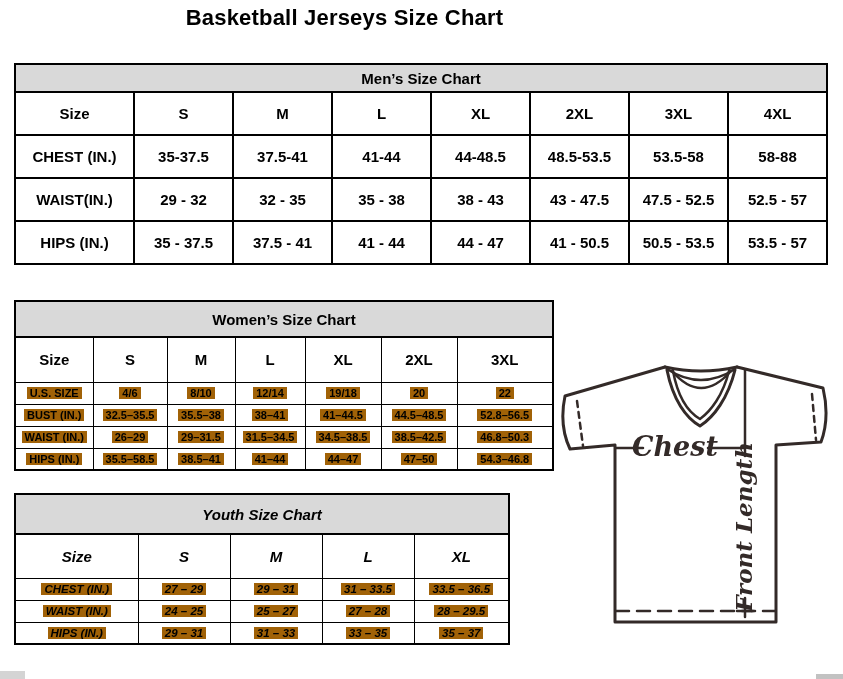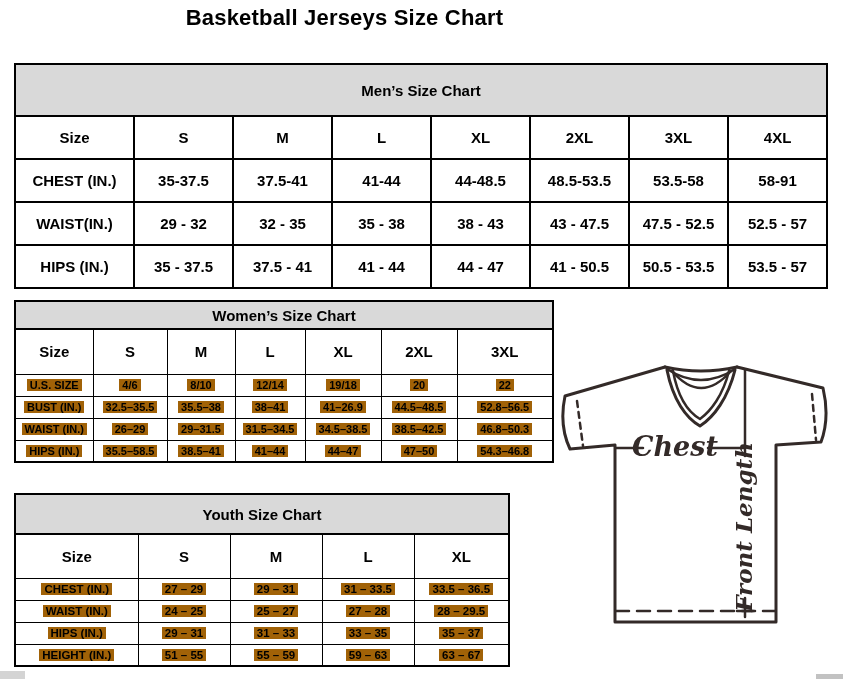--- a/index.html
+++ b/index.html
@@ -17,33 +17,33 @@
     background:#fff;
   }
   table.chart td {
     border:1px solid #000; text-align:center; vertical-align:middle;
     font-weight:bold; overflow:hidden; white-space:nowrap; padding:0;
   }
   td.ttl { background:#d9d9d9; font-size:17px; }
   
   table.mens { left:14px; top:63px; width:812px; }
   table.mens td { border:2px solid #000; font-size:15px; }
-  table.mens tr.ttlrow { height:52px; }
+  table.mens tr.ttlrow { height:28px; }
   table.mens tr { height:43px; }
   
   table.womens { left:14px; top:300px; width:538px; }
   table.womens td { border:1px solid #000; font-size:15px; }
   table.womens, table.mens, table.youth { border:2px solid #000; }
-  table.womens tr.ttlrow { height:28px; }
+  table.womens tr.ttlrow { height:36px; }
   table.womens tr.szrow { height:45px; }
   table.womens tr.smrow { height:22px; }
   table.womens tr.smrow td { font-size:11px; }
   
   table.youth { left:14px; top:493px; width:494px; }
-  table.youth td { border:1px solid #000; font-size:15px; }
+  table.youth td { border:1px solid #000; font-size:15px;font-style:italic; }
   table.youth tr.ttlrow { height:40px; }
   table.youth tr.szrow { height:44px; }
   table.youth tr.smrow { height:22px; }
   table.youth tr.smrow td { font-size:11.5px; }
   table.chart td.ttl { border-width:2px; }
   .hl { background:#a16207; padding:0 3px; }
   
   .jersey-wrap { position:absolute; left:556px; top:360px; width:284px; height:268px;text-align:center; }
   .jersey-wrap svg { display:block; }
   .diagram-label {
@@ -85,21 +85,21 @@
     <td>4XL</td>
   </tr>
   <tr>
     <td>CHEST (IN.)</td>
     <td>35-37.5</td>
     <td>37.5-41</td>
     <td>41-44</td>
     <td>44-48.5</td>
     <td>48.5-53.5</td>
     <td>53.5-58</td>
-    <td>58-91</td>
+    <td>58-88</td>
   </tr>
   <tr>
     <td>WAIST(IN.)</td>
     <td>29 - 32</td>
     <td>32 - 35</td>
     <td>35 - 38</td>
     <td>38 - 43</td>
     <td>43 - 47.5</td>
     <td>47.5 - 52.5</td>
     <td>52.5 - 57</td>
@@ -147,21 +147,21 @@
     <td><span class="hl">12/14</span></td>
     <td><span class="hl">19/18</span></td>
     <td><span class="hl">20</span></td>
     <td><span class="hl">22</span></td>
   </tr>
   <tr class="smrow">
     <td><span class="hl">BUST (IN.)</span></td>
     <td><span class="hl">32.5–35.5</span></td>
     <td><span class="hl">35.5–38</span></td>
     <td><span class="hl">38–41</span></td>
-    <td><span class="hl">41–26.9</span></td>
+    <td><span class="hl">41–44.5</span></td>
     <td><span class="hl">44.5–48.5</span></td>
     <td><span class="hl">52.8–56.5</span></td>
   </tr>
   <tr class="smrow">
     <td><span class="hl">WAIST (IN.)</span></td>
     <td><span class="hl">26–29</span></td>
     <td><span class="hl">29–31.5</span></td>
     <td><span class="hl">31.5–34.5</span></td>
     <td><span class="hl">34.5–38.5</span></td>
     <td><span class="hl">38.5–42.5</span></td>
@@ -212,27 +212,20 @@
     <td><span class="hl">27 – 28</span></td>
     <td><span class="hl">28 – 29.5</span></td>
   </tr>
   <tr class="smrow">
     <td><span class="hl">HIPS (IN.)</span></td>
     <td><span class="hl">29 – 31</span></td>
     <td><span class="hl">31 – 33</span></td>
     <td><span class="hl">33 – 35</span></td>
     <td><span class="hl">35 – 37</span></td>
   </tr>
-  <tr class="smrow">
-    <td><span class="hl">HEIGHT (IN.)</span></td>
-    <td><span class="hl">51 – 55</span></td>
-    <td><span class="hl">55 – 59</span></td>
-    <td><span class="hl">59 – 63</span></td>
-    <td><span class="hl">63 – 67</span></td>
-  </tr>
 </tbody>
   </table>
 
 <div class="jersey-wrap">
   <svg width="284" height="268" viewBox="0 0 284 268" xmlns="http://www.w3.org/2000/svg" fill="none" stroke="#332a28" stroke-linecap="round" stroke-linejoin="round">
 
     <path stroke-width="3" d="M109,7 L9,36 C5,55 6,72 14,89 L59,85 L59,262 L220,262 L220,85 L265,82 C272,63 271,45 267,28 L181,7"></path>
 
     <path stroke-width="3" d="M109,7 Q145,15 181,7"></path>
     <path stroke-width="2.5" d="M111,9 Q145,31 179,9"></path>

